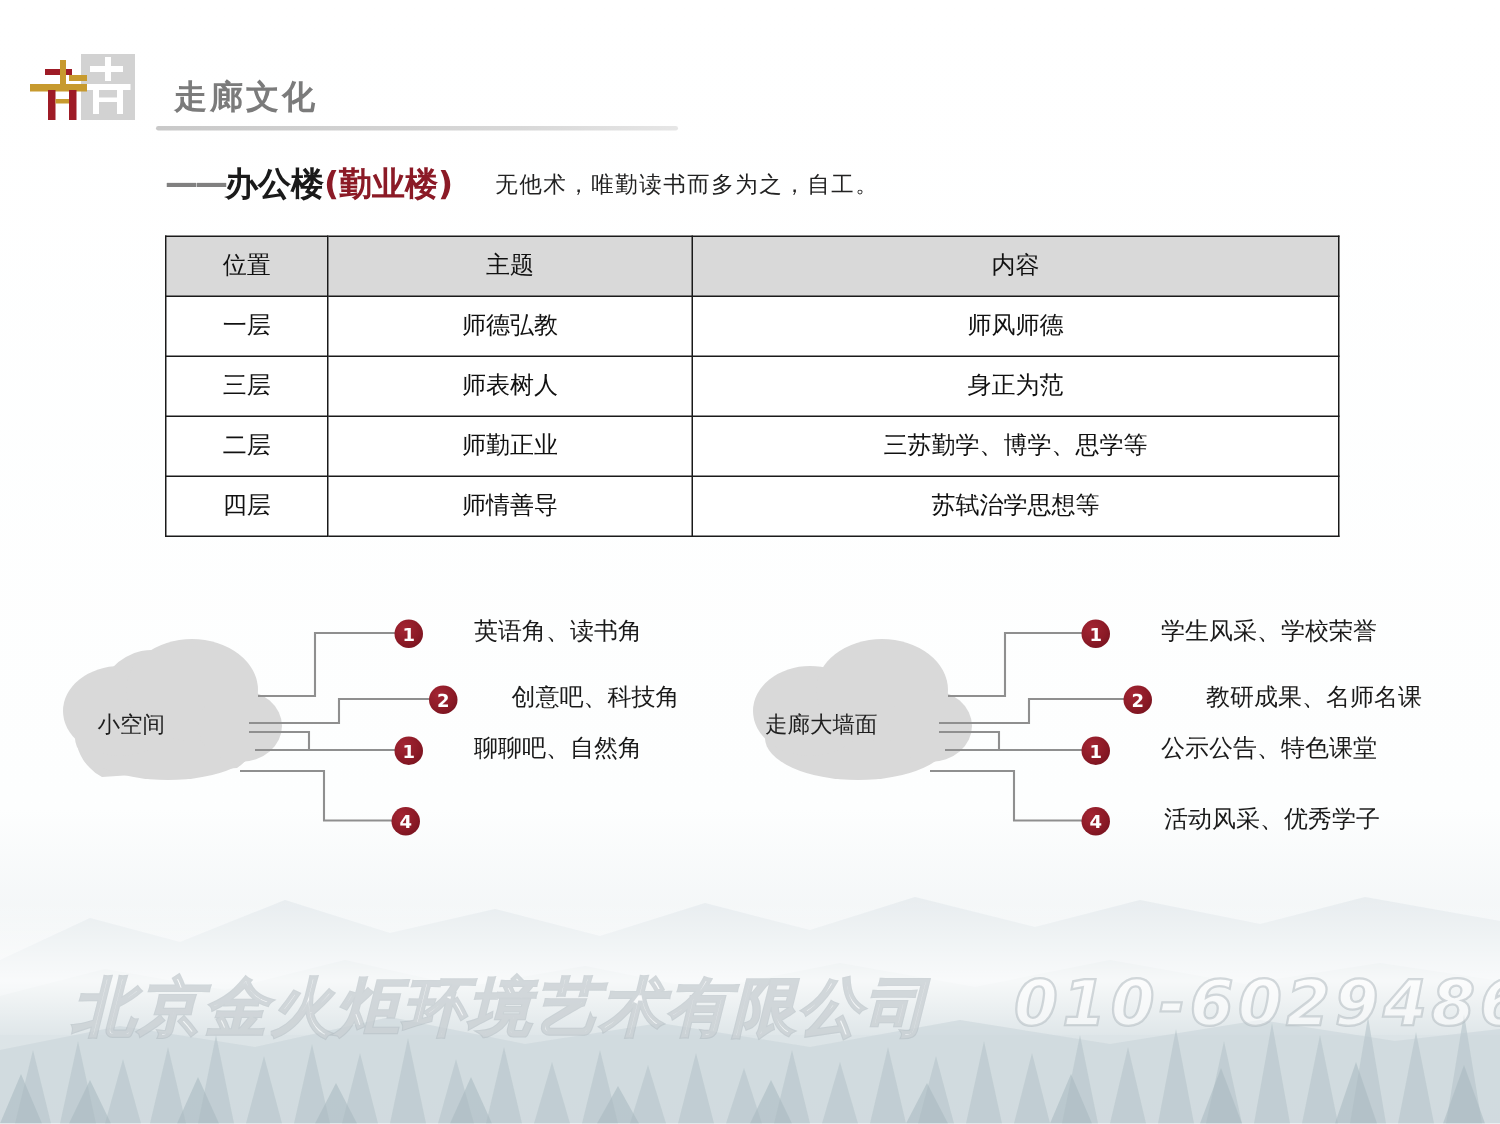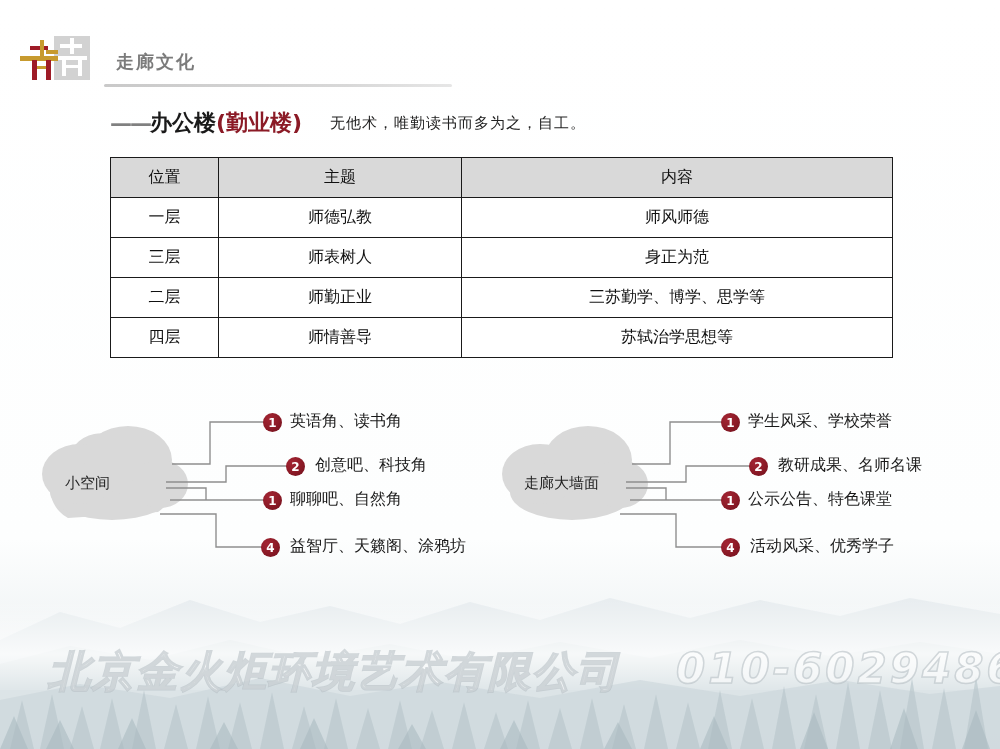--- a/index.html
+++ b/index.html
@@ -16,21 +16,21 @@
   
   #header{position:absolute;left:0;top:0;width:1000px;height:100px;z-index:5;}
   #logo-mark{position:absolute;left:16px;top:34px;width:90px;height:58px;}
   #title-rule{
     position:absolute;left:104px;top:84px;width:348px;height:3px;
     background:linear-gradient(to right,#c9c9c9,#d8d8d8 70%,#e6e6e6);
     border-radius:2px;
   }
   #header-title{
     position:absolute;left:116px;top:50px;
-    font-size:18px;font-weight:bold;color:#7b7b7b;letter-spacing:2px;
+    font-size:22px;font-weight:bold;color:#7b7b7b;letter-spacing:2px;
     font-family:"DejaVu Sans","Liberation Sans",sans-serif;
   }
 
   
   #subtitle-row{position:absolute;left:110px;top:108px;z-index:5;white-space:nowrap;}
   .sub-dash{font-size:22px;font-weight:bold;color:#808080;vertical-align:middle;letter-spacing:-2px;}
   .sub-main{font-size:22px;font-weight:bold;color:#1a1a1a;vertical-align:middle;}
   .sub-paren{font-size:22px;font-weight:bold;color:#8b1a26;vertical-align:middle;}
   .sub-quote{font-size:15px;color:#222222;vertical-align:middle;margin-left:28px;letter-spacing:1px;}
 
@@ -55,21 +55,21 @@
 
   
   .diagram{position:absolute;z-index:5;}
   #diagram-left{left:20px;top:392px;width:470px;height:180px;}
   #diagram-right{left:480px;top:392px;width:500px;height:180px;}
   .diagram svg{position:absolute;left:0;top:0;}
   .cloud-label{
     position:absolute;font-size:15px;color:#1f1f1f;white-space:nowrap;
   }
   .branch-label{
-    position:absolute;font-size:16px;color:#1a1a1a;white-space:nowrap;
+    position:absolute;font-size:16px;color:#1a1a1a;white-space:nowrap;margin-left:26px;
   }
   .badge{
     position:absolute;width:19px;height:19px;border-radius:50%;
     background:radial-gradient(circle at 34% 30%,#a32533 0%,#8b1a26 55%,#6d0f1c 100%);
     color:#ffffff;font-size:12px;font-weight:bold;
     display:flex;align-items:center;justify-content:center;
     font-family:"DejaVu Sans","Liberation Sans",sans-serif;
     line-height:1;
   }
 
@@ -261,41 +261,40 @@
   <div class="badge" style="left:243px;top:21px;">1</div>
   <div class="branch-label" style="left:270px;top:19px;">英语角、读书角</div>
 
   <div class="badge" style="left:266px;top:65px;">2</div>
   <div class="branch-label" style="left:295px;top:63px;text-align:right;">创意吧、科技角</div>
 
   <div class="badge" style="left:243px;top:99px;">1</div>
   <div class="branch-label" style="left:270px;top:97px;">聊聊吧、自然角</div>
 
   <div class="badge" style="left:241px;top:146px;">4</div>
-  <div class="branch-label" style="left:270px;top:144px;">益智厅、天籁阁、涂鸦坊</div>
 </div>
 
 <div id="diagram-right" class="diagram">
   <svg width="500" height="180" viewBox="0 0 500 180">
     <g>
       <ellipse cx="92" cy="100" rx="62" ry="28" fill="#d9d9d9"></ellipse>
       <ellipse cx="60" cy="82" rx="38" ry="30" fill="#d9d9d9"></ellipse>
       <ellipse cx="108" cy="68" rx="44" ry="34" fill="#d9d9d9"></ellipse>
       <ellipse cx="140" cy="92" rx="28" ry="24" fill="#d9d9d9"></ellipse>
     </g>
     <g fill="none" stroke="#8f8f8f" stroke-width="1.4">
       <path d="M152,72 L190,72 L190,30 L250,30"></path>
       <path d="M146,90 L206,90 L206,74 L278,74"></path>
       <path d="M150,108 L250,108"></path>
       <path d="M146,96 L186,96 L186,108"></path>
       <path d="M140,122 L196,122 L196,155 L250,155"></path>
     </g>
   </svg>
 
-  <div class="cloud-label" style="left:44px;top:82px;">走廊大墙面</div>
+  <div class="cloud-label" style="left:30px;top:82px;">走廊大墙面</div>
 
   <div class="badge" style="left:241px;top:21px;">1</div>
   <div class="branch-label" style="left:268px;top:19px;">学生风采、学校荣誉</div>
 
   <div class="badge" style="left:269px;top:65px;">2</div>
   <div class="branch-label" style="left:298px;top:63px;">教研成果、名师名课</div>
 
   <div class="badge" style="left:241px;top:99px;">1</div>
   <div class="branch-label" style="left:268px;top:97px;">公示公告、特色课堂</div>
 

